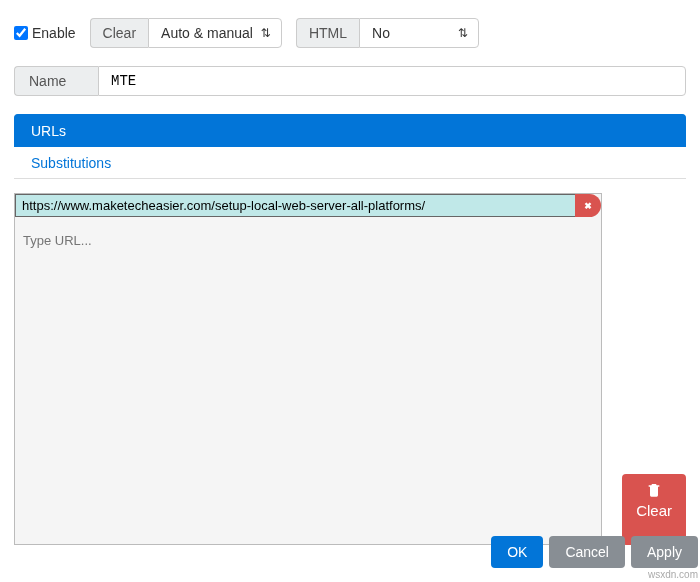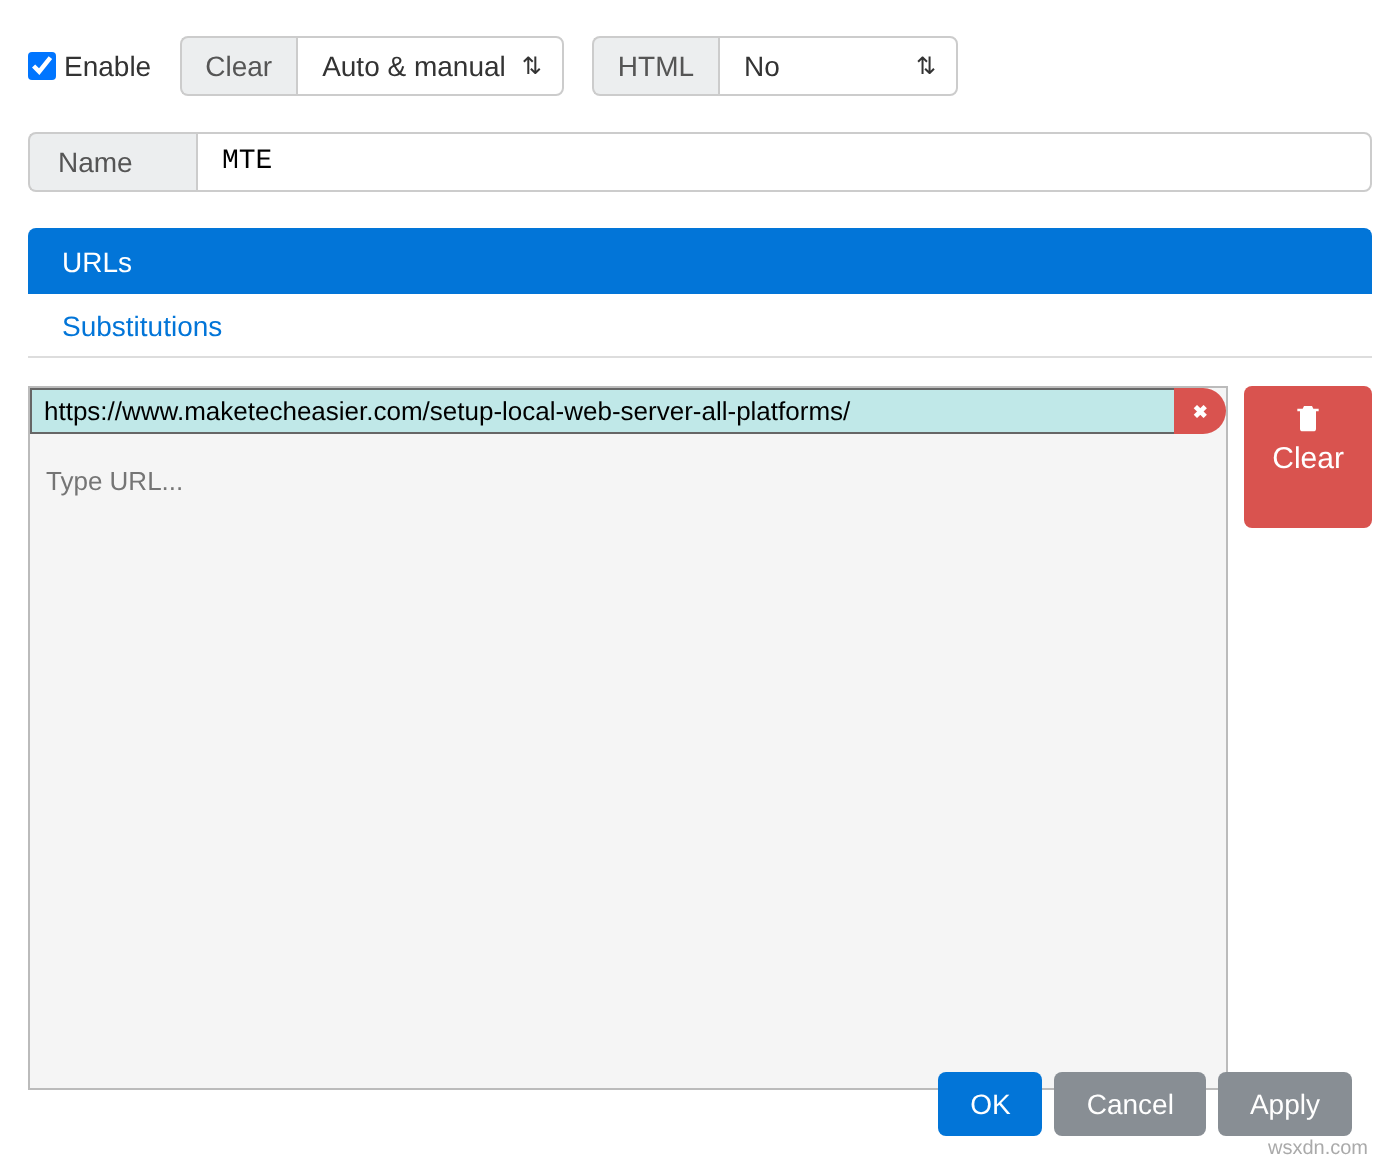--- a/index.html
+++ b/index.html
@@ -99,22 +99,22 @@
       border-radius: 4px 4px 0 0;
       color: #0275d8;
     }
     .tab.active {
       background: #0275d8;
       color: #fff;
       border-color: #0275d8;
     }
     .content-row {
       display: flex;
-      gap: 8px;
-      align-items: flex-start;
+      gap: 20px;
+      align-items: flex-end;
     }
     .url-panel {
       flex: 1;
       border: 1px solid #bbb;
       background: #f5f5f5;
       height: 352px;
       display: flex;
       flex-direction: column;
     }
     .url-item {
@@ -160,38 +160,38 @@
       display: flex;
       flex-direction: column;
       align-items: center;
       gap: 4px;
       cursor: pointer;
       font-size: 15px;
     }
     .clear-btn svg { width: 16px; height: 16px; fill: #fff; }
     .footer {
       position: absolute;
-      right: 24px;
+      right: 2px;
       bottom: 14px;
       display: flex;
       gap: 6px;
     }
     .btn {
       border: none;
       border-radius: 4px;
       padding: 8px 16px;
       font-size: 14px;
       cursor: pointer;
       color: #fff;
     }
     .btn-primary { background: #0275d8; }
     .btn-secondary { background: #888e94; }
     .watermark {
       position: absolute;
-      right: 16px;
+      right: 2px;
       bottom: 2px;
       font-size: 10px;
       color: #aaa;
     }
   </style>
 </head>
 <body>
 
 <div class="top-row">
   <label class="enable-wrap">

